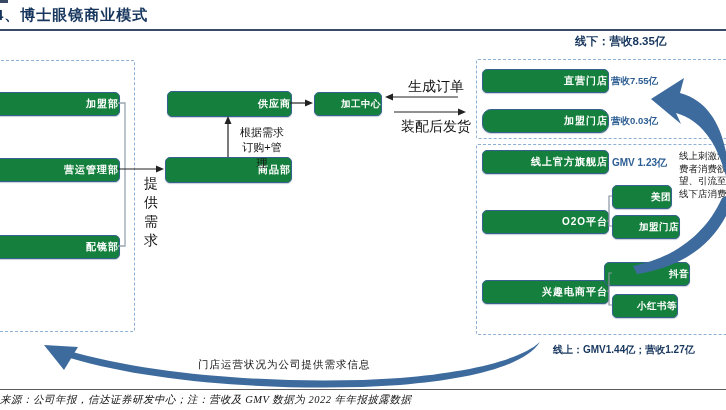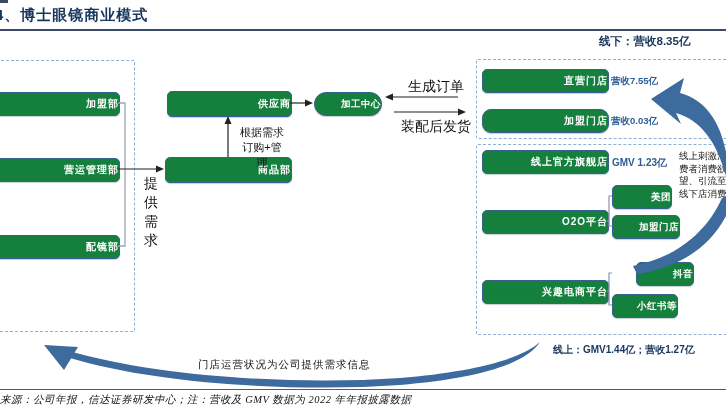--- a/index.html
+++ b/index.html
@@ -25,21 +25,21 @@
   #footer-rule{left:0;top:389px;width:726px;height:1px;background:#5a5a5a;}
   #footer-text{
     left:-22px;top:393px;width:780px;font-size:10.5px;font-style:italic;
     color:#111;font-family:"Liberation Serif","DejaVu Serif",serif;letter-spacing:0.5px;
   }
   .lbl{position:absolute;font-size:14px;color:#111;}
   .wrap2{width:22px;word-break:break-all;line-height:1.35;font-size:14px;text-align:center;}
   .wrap4{width:46px;word-break:break-all;line-height:1.4;font-size:11px;text-align:center;}
   #side-note{left:679px;top:150px;width:48px;word-break:break-all;
     font-size:9.5px;line-height:1.33;color:#1a1a1a;}
-  #offline-header{left:587px;top:34px;font-size:11.5px;padding-left:12px;}
+  #offline-header{left:563px;top:34px;font-size:11.5px;padding-left:12px;}
   #online-summary{left:553px;top:343px;font-size:10px;}
   .val{position:absolute;font-size:9.5px;}
   svg.overlay{position:absolute;left:0;top:0;pointer-events:none;}
 </style>
 </head>
 <body>
 
 <div class="abs" id="corner-mark"></div>
 <div class="abs" id="title">4、博士眼镜商业模式</div>
 <div class="abs" id="title-rule"></div>
@@ -55,21 +55,21 @@
   <span>配镜部</span>
 </div>
 <div class="lbl wrap2" style="left:140px;top:174px;">提供需求</div>
 
 <div class="box" style="left:167px;top:91px;width:123px;height:24px;">
   <span>供应商</span>
 </div>
 <div class="box" style="left:165px;top:157px;width:125px;height:24px;">
   <span>商品部</span>
 </div>
-<div class="box small" style="left:314px;top:92px;width:66px;height:22px;border-radius:12px;">
+<div class="box small" style="left:314px;top:92px;width:66px;height:22px;">
   <span>加工中心</span>
 </div>
 <div class="lbl wrap4" style="left:239px;top:125px;">根据需求订购+管理</div>
 <div class="lbl" style="left:408px;top:78px;">生成订单</div>
 <div class="lbl" style="left:401px;top:118px;">装配后发货</div>
 
 <div class="abs navy" id="offline-header">线下：营收8.35亿</div>
 <div class="dashed" style="left:476px;top:59px;width:258px;height:78px;"></div>
 <div class="box" style="left:482px;top:69px;width:125px;height:22px;">
   <span>直营门店</span>
@@ -93,21 +93,21 @@
 <div class="box small" style="left:612px;top:185px;width:58px;height:22px;">
   <span>美团</span>
 </div>
 <div class="box small" style="left:612px;top:215px;width:66px;height:22px;">
   <span>加盟门店</span>
 </div>
 
 <div class="box" style="left:482px;top:280px;width:125px;height:22px;">
   <span>兴趣电商平台</span>
 </div>
-<div class="box small" style="left:636px;top:262px;width:56px;height:22px;">
+<div class="box small" style="left:604px;top:262px;width:56px;height:22px;padding-left:28px;">
   <span>抖音</span>
 </div>
 <div class="box small" style="left:612px;top:294px;width:64px;height:22px;">
   <span>小红书等</span>
 </div>
 
 <div class="abs navy" id="online-summary">线上：GMV1.44亿；营收1.27亿</div>
 
 <div class="lbl" style="left:198px;top:358px;font-size:10.5px;letter-spacing:1px;">门店运营状况为公司提供需求信息</div>
 

